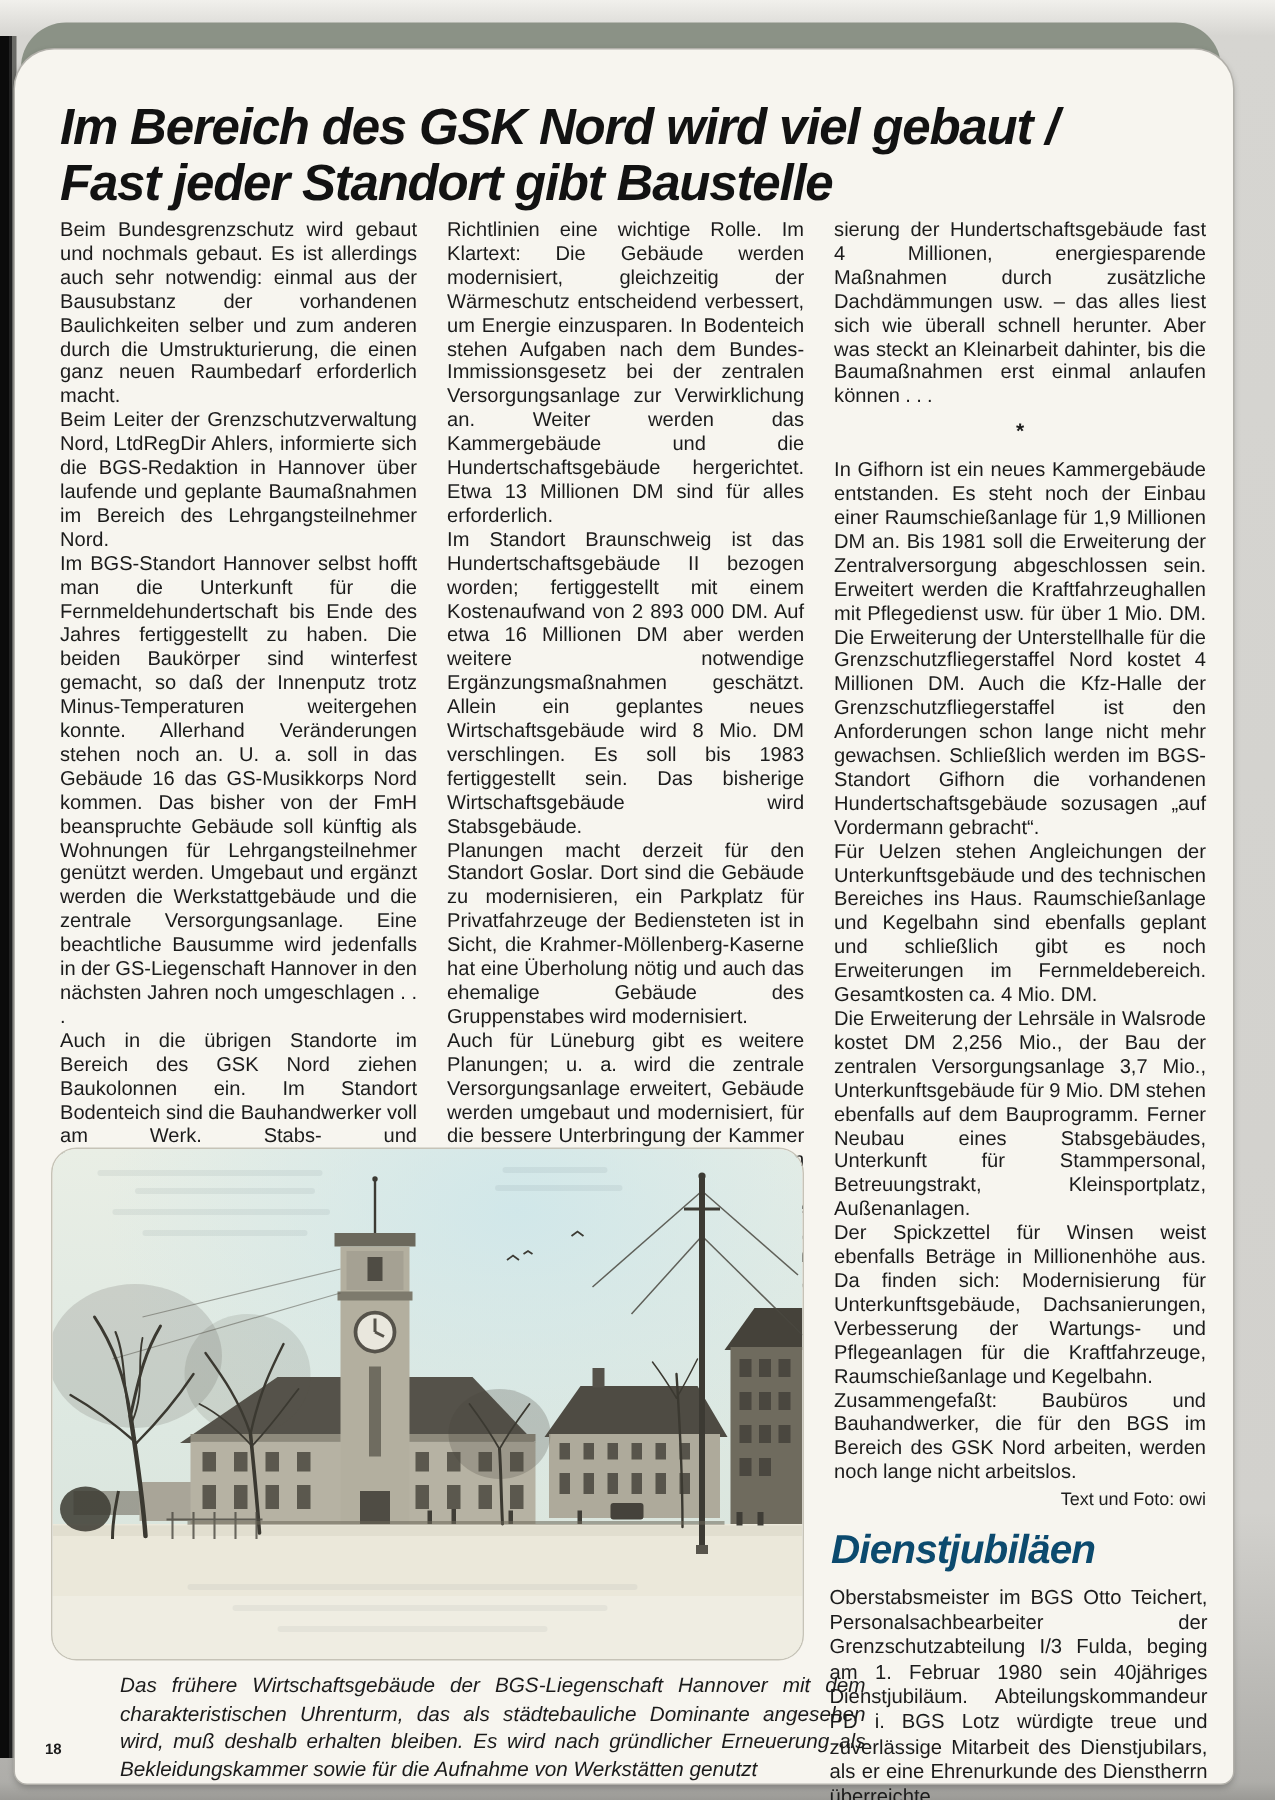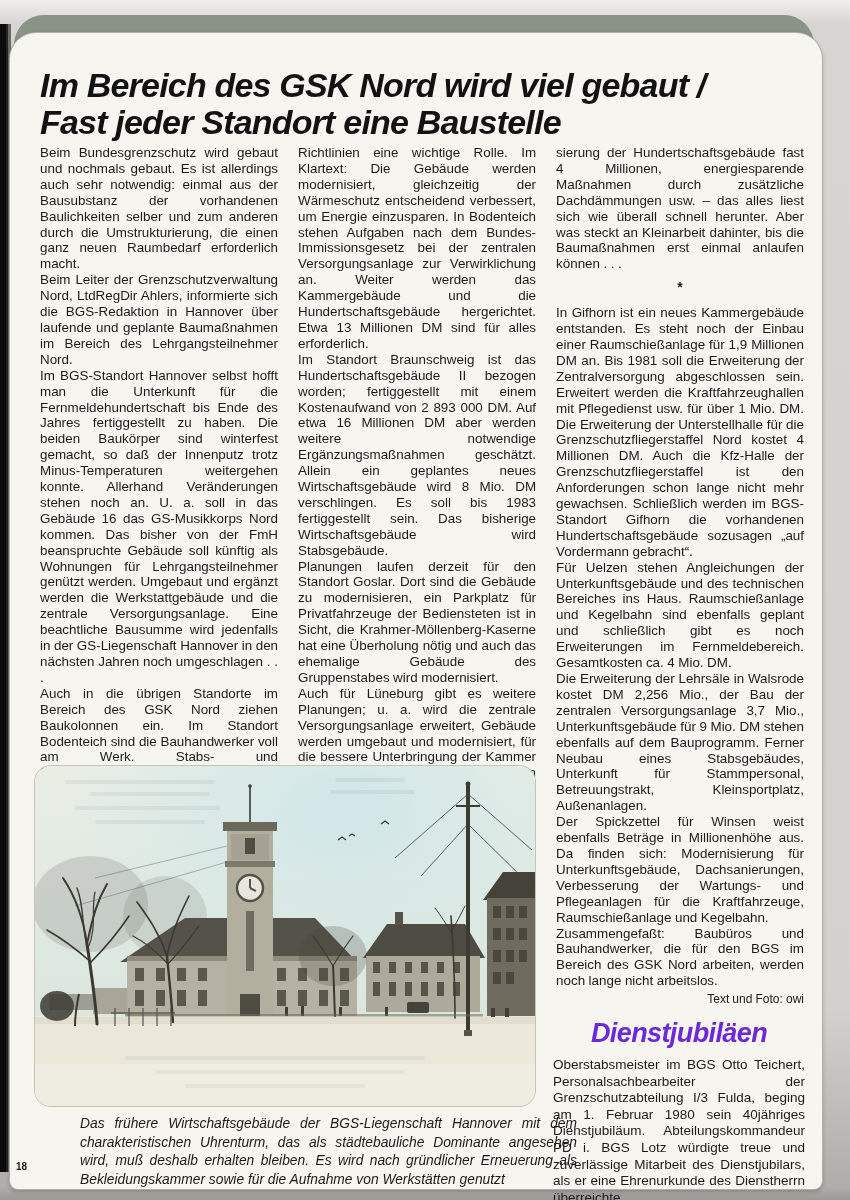--- a/index.html
+++ b/index.html
@@ -18,50 +18,50 @@
        hyphens:auto;-webkit-hyphens:auto;word-spacing:-0.2px;}
   .col.c3{width:250px;}
   .col p{margin:0;}
   .sep{text-align:center;font-size:14px;font-weight:700;margin:8px 0 9px;}
   .byline{text-align:right;font-size:12px;margin-top:3px;}
   .photo{position:absolute;left:25px;top:733px;width:500px;height:340px;border-radius:16px;
          overflow:hidden;box-shadow:0 0 0 1px #c6c3b7;}
   .photo svg{display:block;}
   .caption{position:absolute;left:30px;top:1082px;width:497px;font-style:italic;font-size:13.8px;
            line-height:18.6px;text-align:justify;margin-left:40px;}
-  .pagenum{position:absolute;left:6px;top:1128px;font-size:10px;font-weight:700;text-align:center;}
+  .pagenum{position:absolute;left:20px;top:1128px;font-size:10px;font-weight:700;text-align:center;}
   .jubilee{position:absolute;left:543px;top:985px;width:252px;}
-  .jubilee h2{margin:0 12px 8px;font-size:27px;font-weight:700;font-style:italic;letter-spacing:-0.6px;color:#6d28d9;text-align:center;}
+  .jubilee h2{margin:0 1px 8px;font-size:27px;font-weight:700;font-style:italic;letter-spacing:-0.6px;color:#0c4a6e;}
   .jubilee p{margin:0;font-size:13.5px;line-height:16.6px;text-align:justify;hyphens:auto;-webkit-hyphens:auto;}
 </style>
 </head>
 <body>
 
 <div class="scan">
   <div class="band"></div>
   <div class="spine"></div>
 
   <div class="page">
 
     <div class="headline">
       <div>Im Bereich des GSK Nord wird viel gebaut /</div>
-      <div>Fast jeder Standort eine Baustelle</div>
+      <div>Fast jeder Standort gibt Baustelle</div>
     </div>
 
     <div class="columns">
       <div class="col">
         <p>Beim Bundesgrenzschutz wird gebaut und nochmals gebaut. Es ist allerdings auch sehr notwendig: einmal aus der Bausubstanz der vorhandenen Baulichkeiten selber und zum anderen durch die Umstrukturierung, die einen ganz neuen Raumbedarf erforderlich macht.</p>
         <p>Beim Leiter der Grenzschutzverwaltung Nord, LtdRegDir Ahlers, informierte sich die BGS-Redaktion in Hannover über laufende und geplante Baumaßnahmen im Bereich des Lehrgangsteilnehmer Nord.</p>
         <p>Im BGS-Standort Hannover selbst hofft man die Unterkunft für die Fernmeldehundertschaft bis Ende des Jahres fertiggestellt zu haben. Die beiden Baukörper sind winterfest gemacht, so daß der Innenputz trotz Minus-Temperaturen weitergehen konnte. Allerhand Veränderungen stehen noch an. U. a. soll in das Gebäude 16 das GS-Musikkorps Nord kommen. Das bisher von der FmH beanspruchte Gebäude soll künftig als Wohnungen für Lehrgangsteilnehmer genützt werden. Umgebaut und ergänzt werden die Werkstattgebäude und die zentrale Versorgungsanlage. Eine beachtliche Bausumme wird jedenfalls in der GS-Liegenschaft Hannover in den nächsten Jahren noch umgeschlagen . . .</p>
         <p>Auch in die übrigen Standorte im Bereich des GSK Nord ziehen Baukolonnen ein. Im Standort Bodenteich sind die Bauhandwerker voll am Werk. Stabs- und Stabshundertschaftsgebäude erhalten Anbauten, die bereits gerichtet wurden. Überall spielt die sogenannte Angleichung der bisherigen Gebäude an die jetzt gültigen</p>
       </div>
       <div class="col">
         <p>Richtlinien eine wichtige Rolle. Im Klartext: Die Gebäude werden modernisiert, gleichzeitig der Wärmeschutz entscheidend verbessert, um Energie einzusparen. In Bodenteich stehen Aufgaben nach dem Bundes-Immissionsgesetz bei der zentralen Versorgungsanlage zur Verwirklichung an. Weiter werden das Kammergebäude und die Hundertschaftsgebäude hergerichtet. Etwa 13 Millionen DM sind für alles erforderlich.</p>
         <p>Im Standort Braunschweig ist das Hundertschaftsgebäude II bezogen worden; fertiggestellt mit einem Kostenaufwand von 2 893 000 DM. Auf etwa 16 Millionen DM aber werden weitere notwendige Ergänzungsmaßnahmen geschätzt. Allein ein geplantes neues Wirtschaftsgebäude wird 8 Mio. DM verschlingen. Es soll bis 1983 fertiggestellt sein. Das bisherige Wirtschaftsgebäude wird Stabsgebäude.</p>
-        <p>Planungen laufen derzeit für den Standort Goslar. Dort sind die Gebäude zu modernisieren, ein Parkplatz für Privatfahrzeuge der Bediensteten ist in Sicht, die Krahmer-Möllenberg-Kaserne hat eine Überholung nötig und auch das ehemalige Gebäude des Gruppenstabes wird modernisiert.</p>
+        <p>Planungen macht derzeit für den Standort Goslar. Dort sind die Gebäude zu modernisieren, ein Parkplatz für Privatfahrzeuge der Bediensteten ist in Sicht, die Krahmer-Möllenberg-Kaserne hat eine Überholung nötig und auch das ehemalige Gebäude des Gruppenstabes wird modernisiert.</p>
         <p>Auch für Lüneburg gibt es weitere Planungen; u. a. wird die zentrale Versorgungsanlage erweitert, Gebäude werden umgebaut und modernisiert, für die bessere Unterbringung der Kammer ist zu sorgen. Bald bezogen werden kann die neue Sporthalle in Lüneburg.</p>
         <p>Duderstadt: Parkplatz für die Bediensteten DM 620 000, Verbesserung der zentralen Versorgungsanlage DM 4 Mio., Moderni-</p>
       </div>
       <div class="col c3">
         <p>sierung der Hundertschaftsgebäude fast 4 Millionen, energiesparende Maßnahmen durch zusätzliche Dachdämmungen usw. – das alles liest sich wie überall schnell herunter. Aber was steckt an Kleinarbeit dahinter, bis die Baumaßnahmen erst einmal anlaufen können . . .</p>
         <div class="sep">*</div>
         <p>In Gifhorn ist ein neues Kammergebäude entstanden. Es steht noch der Einbau einer Raumschießanlage für 1,9 Millionen DM an. Bis 1981 soll die Erweiterung der Zentralversorgung abgeschlossen sein. Erweitert werden die Kraftfahrzeughallen mit Pflegedienst usw. für über 1 Mio. DM. Die Erweiterung der Unterstellhalle für die Grenzschutzfliegerstaffel Nord kostet 4 Millionen DM. Auch die Kfz-Halle der Grenzschutzfliegerstaffel ist den Anforderungen schon lange nicht mehr gewachsen. Schließlich werden im BGS-Standort Gifhorn die vorhandenen Hundertschaftsgebäude sozusagen „auf Vordermann gebracht“.</p>
         <p>Für Uelzen stehen Angleichungen der Unterkunftsgebäude und des technischen Bereiches ins Haus. Raumschießanlage und Kegelbahn sind ebenfalls geplant und schließlich gibt es noch Erweiterungen im Fernmeldebereich. Gesamtkosten ca. 4 Mio. DM.</p>
         <p>Die Erweiterung der Lehrsäle in Walsrode kostet DM 2,256 Mio., der Bau der zentralen Versorgungsanlage 3,7 Mio., Unterkunftsgebäude für 9 Mio. DM stehen ebenfalls auf dem Bauprogramm. Ferner Neubau eines Stabsgebäudes, Unterkunft für Stammpersonal, Betreuungstrakt, Kleinsportplatz, Außenanlagen.</p>
         <p>Der Spickzettel für Winsen weist ebenfalls Beträge in Millionenhöhe aus. Da finden sich: Modernisierung für Unterkunftsgebäude, Dachsanierungen, Verbesserung der Wartungs- und Pflegeanlagen für die Kraftfahrzeuge, Raumschießanlage und Kegelbahn.</p>

